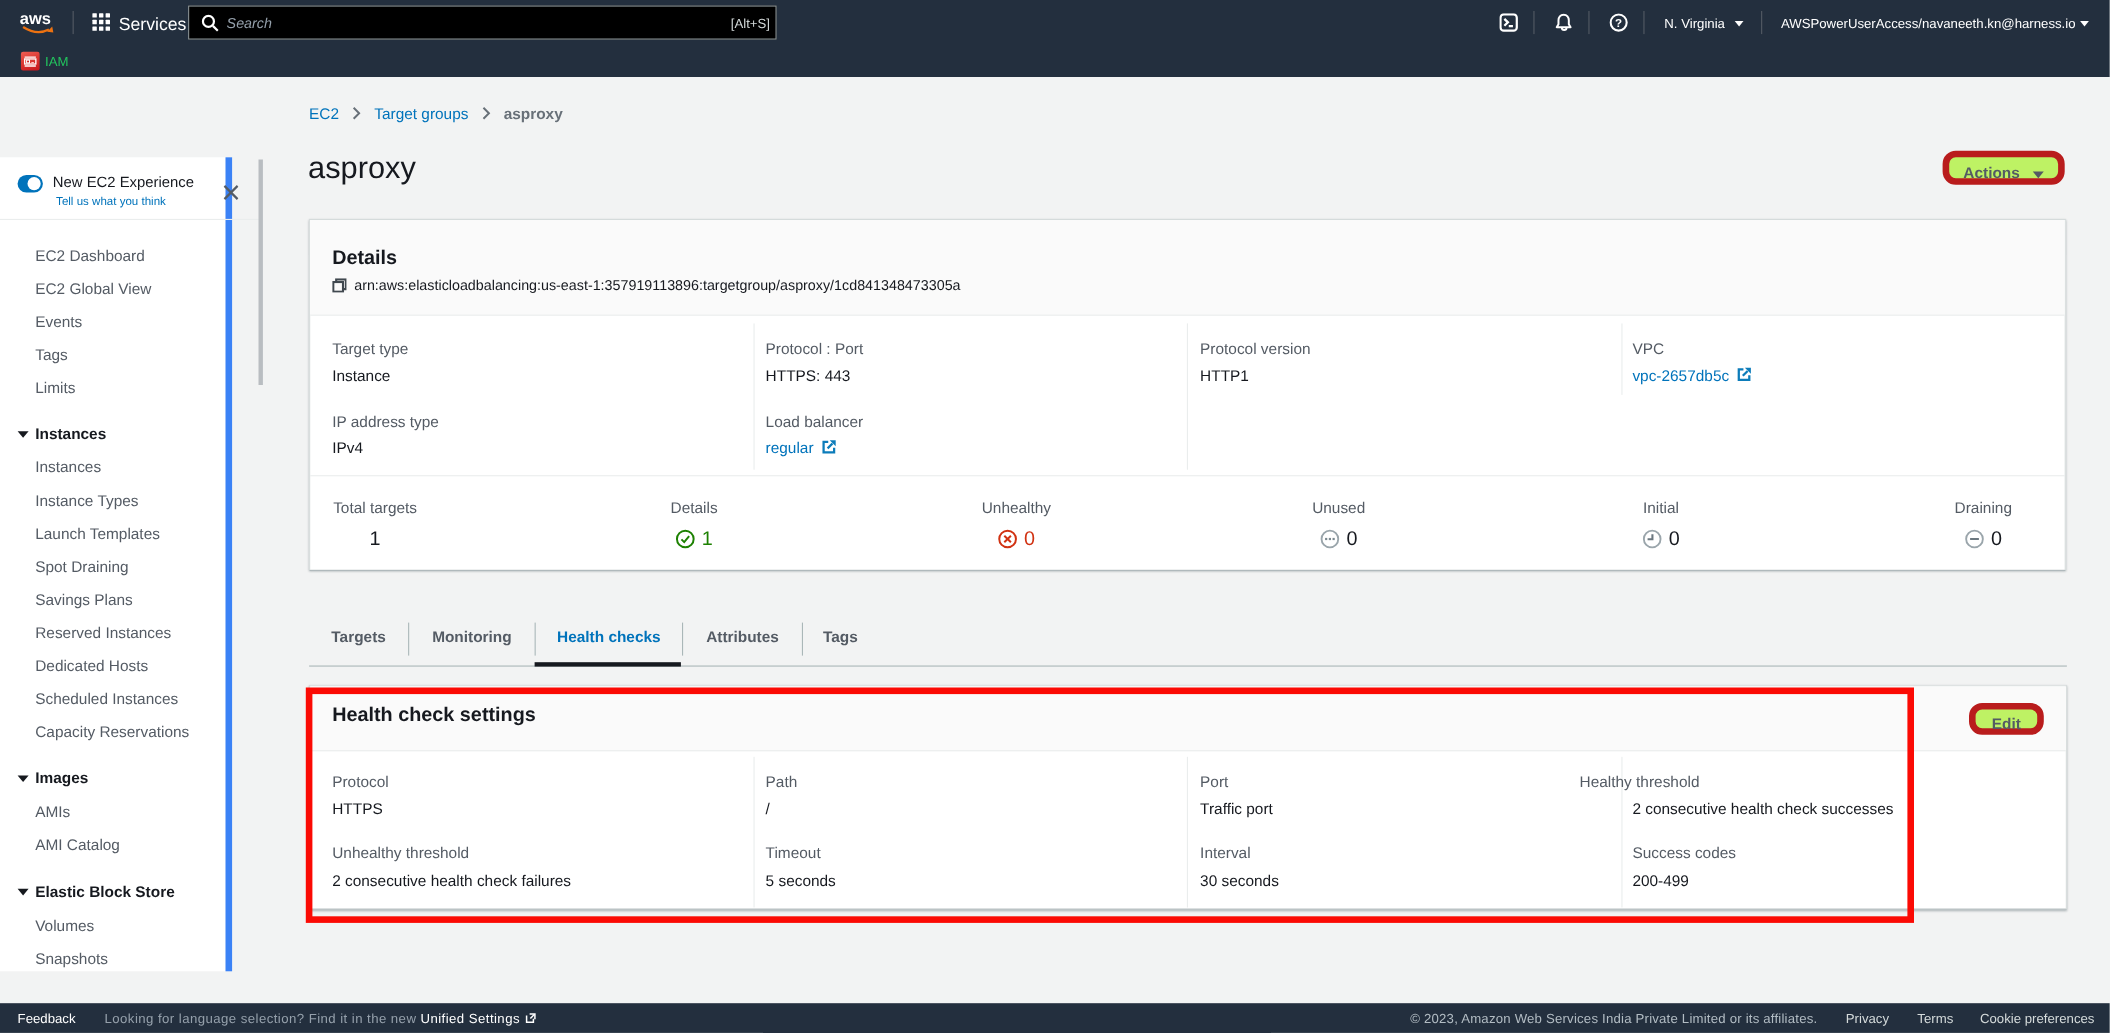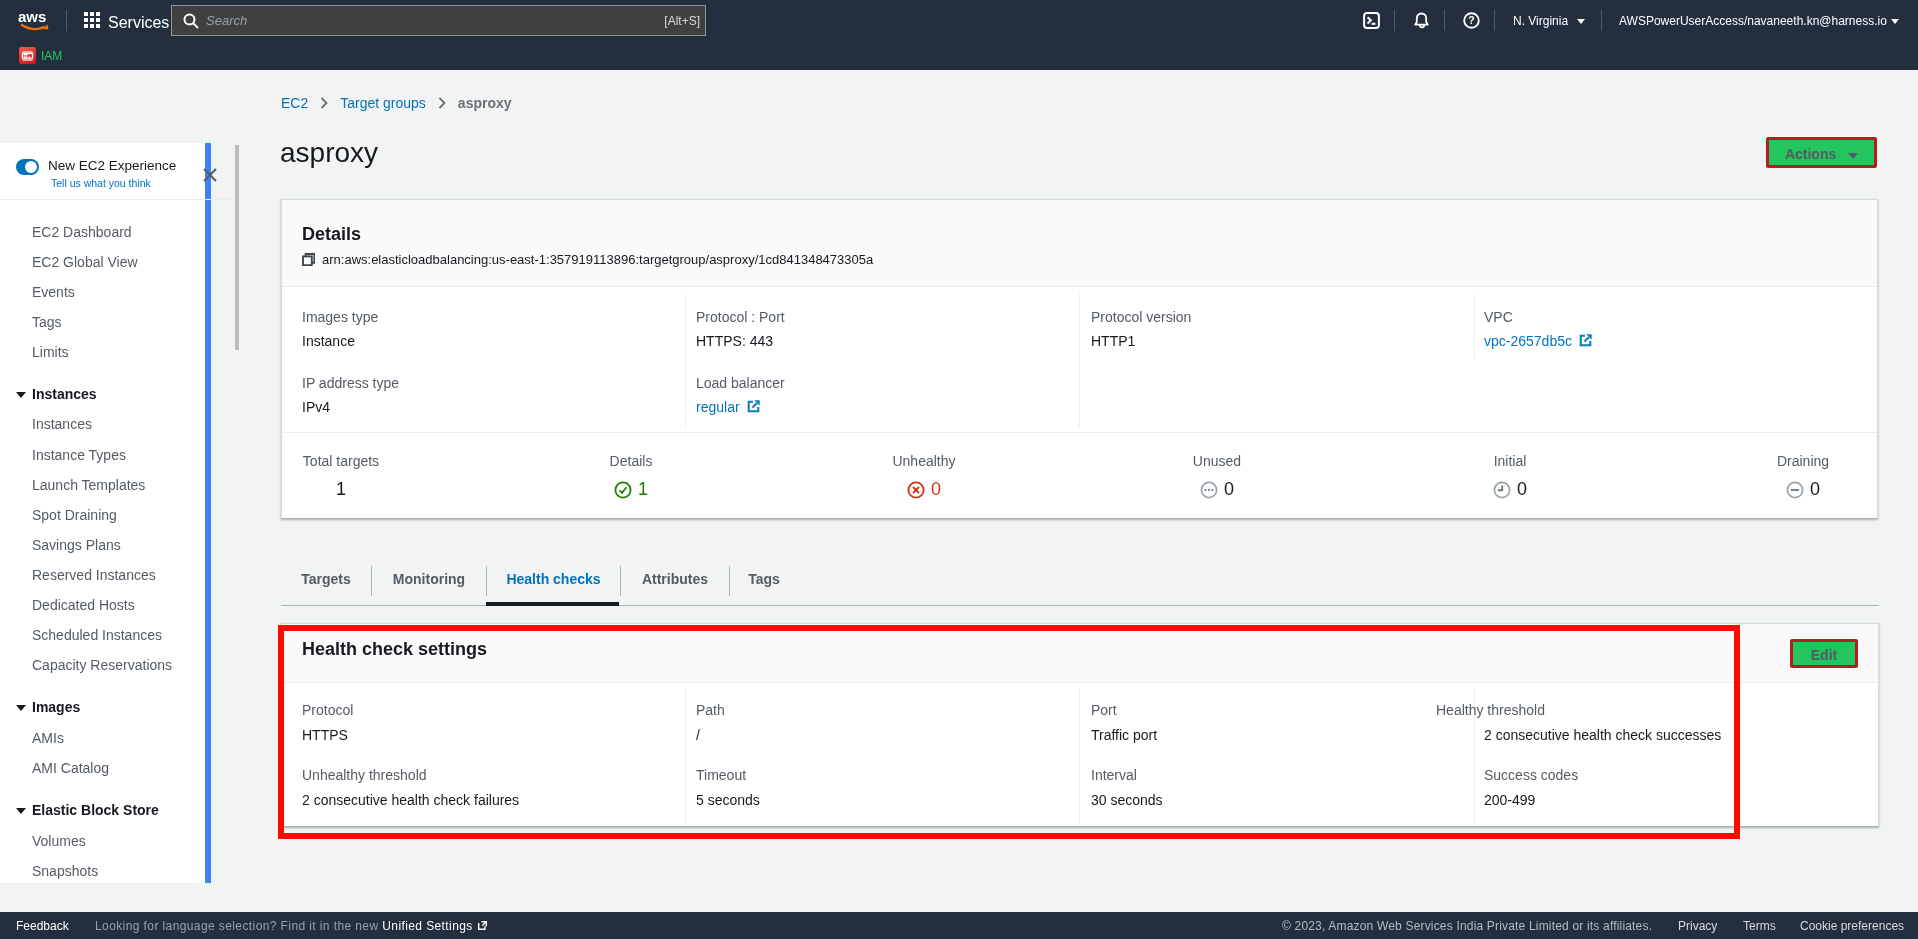--- a/index.html
+++ b/index.html
@@ -6,21 +6,21 @@
 html,body { width:1918px; height:939px; overflow:hidden; }
 body { font-family:"Liberation Sans", sans-serif; background:#f2f3f3; position:relative; }
 
 
 #header { position:absolute; top:0; left:0; width:1918px; height:70px; background:#232f3e; z-index:5; }
 #awslogo { position:absolute; left:18px; top:8px; }
 .hsep { position:absolute; top:10px; width:1px; height:21px; background:#545b64; }
 #gridicon { position:absolute; left:84px; top:12px; width:16px; height:16px; display:grid; grid-template-columns:4px 4px 4px; grid-template-rows:4px 4px 4px; gap:2px; }
 #gridicon i { background:#fff; border-radius:0.5px; }
 #svc { position:absolute; left:108px; top:14px; color:#fff; font-size:16px; }
-#searchbox { position:absolute; left:171px; top:5px; width:535px; height:31px; background:#404040; border:1px solid #8d9699; display:flex; align-items:center; }
+#searchbox { position:absolute; left:171px; top:5px; width:535px; height:31px; background:#000000; border:1px solid #8d9699; display:flex; align-items:center; }
 #searchbox .mag { margin-left:11px; }
 #searchbox .ph { color:#95a0ab; font-style:italic; font-size:13px; margin-left:7px; flex:1; }
 #searchbox .alt { color:#d4dada; font-size:12px; margin-right:5px; }
 .hicon { position:absolute; top:12px; }
 .htxt { position:absolute; top:14px; color:#fff; font-size:12px; white-space:nowrap; }
 .caret { display:inline-block; width:0; height:0; border-left:4.5px solid transparent; border-right:4.5px solid transparent; border-top:5.5px solid #fff; vertical-align:middle; margin-bottom:1px; }
 #iamicon { position:absolute; left:19px; top:47px; width:17px; height:17px; background:linear-gradient(160deg,#ef5f55 0%,#dc3a33 45%,#c8141c 100%); border-radius:2px; }
 #iamtxt { position:absolute; left:41px; top:49px; color:#22c55e; font-size:12px; }
 
 
@@ -39,21 +39,21 @@
 .sb-item { position:absolute; left:32px; font-size:14px; color:#545b64; white-space:nowrap; }
 .sb-head { position:absolute; left:16px; font-size:14px; font-weight:bold; color:#16191f; white-space:nowrap; }
 .sb-head .tri { display:inline-block; width:0; height:0; border-left:5px solid transparent; border-right:5px solid transparent; border-top:6px solid #16191f; margin-right:6px; vertical-align:1px; }
 
 
 #bc { position:absolute; left:281px; top:95px; font-size:14px; }
 #bc a { color:#0073bb; text-decoration:none; }
 #bc .cur { color:#687078; font-weight:bold; }
 
 #h1 { position:absolute; left:280px; top:137px; font-size:28px; color:#16191f; }
-.btn { position:absolute; background:#22c55e; border:3px solid #b91c1c; border-radius:2px; color:#545b64; font-weight:bold; font-size:14px; text-align:center; }
+.btn { position:absolute; background:#bef264; border:6px solid #b91c1c; border-radius:12px; color:#545b64; font-weight:bold; font-size:14px; text-align:center; }
 #actions { left:1766px; top:137px; width:111px; height:31px; line-height:29px; }
 #actions .dcaret { display:inline-block; width:0; height:0; border-left:5px solid transparent; border-right:5px solid transparent; border-top:6px solid #545b64; margin-left:8px; }
 .card { position:absolute; background:#fff; border:1px solid #d5dbdb; border-bottom-color:#a8b2b5; box-shadow:0 1px 2px 0 rgba(0,28,36,0.3); }
 .chead { background:#fafafa; border-bottom:1px solid #eaeded; }
 a.lnk { color:#0073bb; text-decoration:none; }
 
 
 #dcard { left:281px; top:199px; width:1597px; height:320px; }
 #dhead { position:absolute; left:0; top:0; width:100%; height:87px; }
 #dtitle { position:absolute; left:20px; top:24px; font-size:18px; font-weight:bold; color:#16191f; }
@@ -190,21 +190,21 @@
   <div class="chead" id="dhead">
     <div id="dtitle">Details</div>
     <div id="arn"><svg width="13" height="13" viewBox="0 0 13 13" style="vertical-align:-2px; margin-right:7px;">
           <rect x="1" y="3.4" width="8.8" height="8.8" stroke="#40484f" stroke-width="1.9" fill="none"></rect>
           <path d="M3.6 3.4 L3.6 1 L12.4 1 L12.4 9.8 L9.8 9.8" stroke="#40484f" stroke-width="1.9" fill="none"></path>
         </svg>arn:aws:elasticloadbalancing:us-east-1:357919113896:targetgroup/asproxy/1cd841348473305a</div>
   </div>
   <div class="vdiv" style="left:403px; top:94px; height:133px;"></div>
   <div class="vdiv" style="left:797px; top:94px; height:133px;"></div>
   <div class="vdiv" style="left:1192px; top:94px; height:65px;"></div>
-  <div class="fld-lbl" style="left:20px; top:109px;">Images type</div>
+  <div class="fld-lbl" style="left:20px; top:109px;">Target type</div>
   <div class="fld-val" style="left:20px; top:133px;">Instance</div>
   <div class="fld-lbl" style="left:20px; top:175px;">IP address type</div>
   <div class="fld-val" style="left:20px; top:199px;">IPv4</div>
   <div class="fld-lbl" style="left:414px; top:109px;">Protocol : Port</div>
   <div class="fld-val" style="left:414px; top:133px;">HTTPS: 443</div>
   <div class="fld-lbl" style="left:414px; top:175px;">Load balancer</div>
   <div class="fld-val" style="left:414px; top:199px;"><a class="lnk">regular</a><svg width="15" height="15" viewBox="0 0 16 16" style="vertical-align:-2px; margin-left:6px;">
         <path d="M13.1 8.6 L13.1 13.1 L2.9 13.1 L2.9 2.9 L7.4 2.9" stroke="#0c7cba" stroke-width="2.2" fill="none"></path>
         <line x1="6.8" y1="9.2" x2="11.5" y2="4.5" stroke="#0c7cba" stroke-width="2.2"></line>
         <polygon points="8.8,1.4 14.6,1.4 14.6,7.2" fill="#0c7cba"></polygon>

